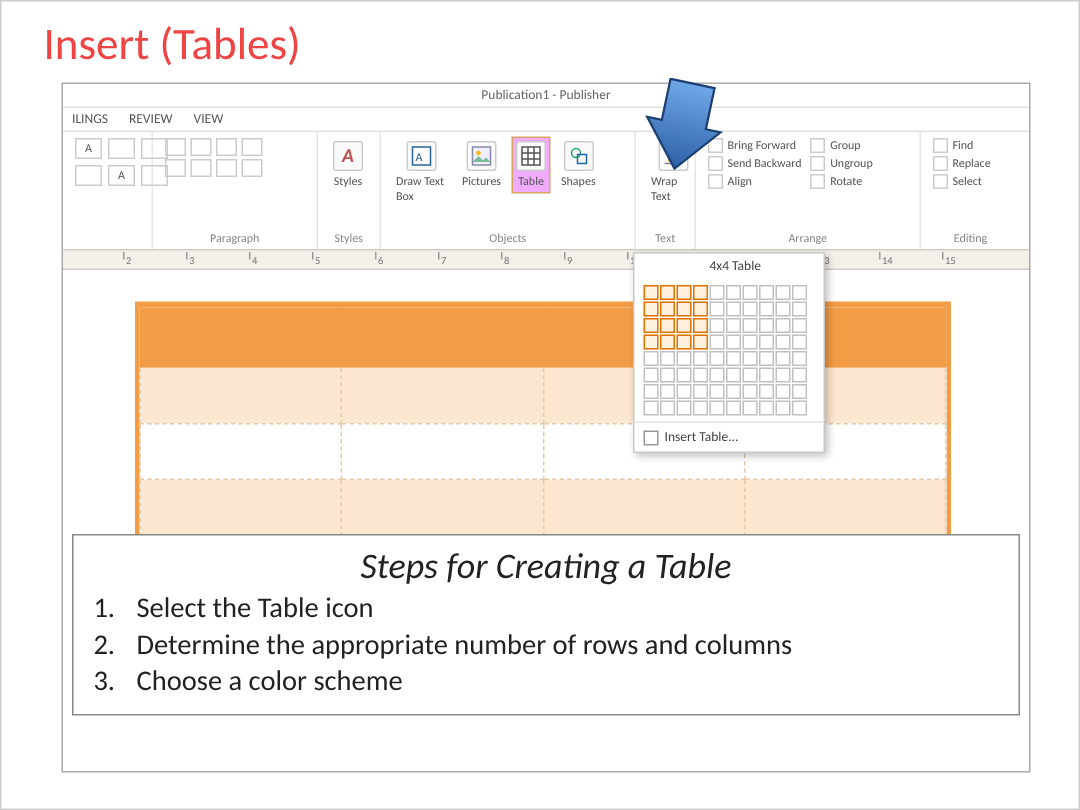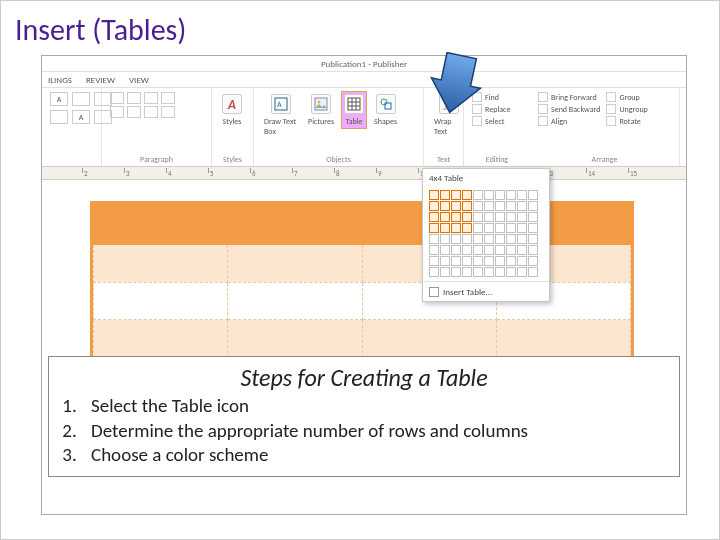--- a/index.html
+++ b/index.html
@@ -1,17 +1,17 @@
 <!DOCTYPE html>
 <html><head>
 <meta charset="utf-8">
 <style>
   * { margin: 0; padding: 0; box-sizing: border-box; }
   body { width: 720px; height: 540px; font-family: Calibri, Arial, sans-serif; background: #fff; position: relative; border: 1px solid #ccc; }
-  .title { font-size: 30px; color: #4c1d95; padding: 10px 14px 6px; font-weight: 400; }
+  .title { font-size: 30px; color: #ef4444; padding: 10px 28px 6px; font-weight: 400; }
   .canvas { position: absolute; left: 40px; top: 54px; width: 646px; height: 460px; background: #fff; border: 1px solid #aaa; }
 
   .app-window { position: absolute; left: 0; top: 0; right: 0; height: 140px; background: #fff; overflow: hidden; }
   .app-titlebar { height: 16px; background: #fff; font-size: 9px; color: #666; text-align: center; line-height: 16px; border-bottom: 1px solid #e0e0e0; }
   .ribbon-tabs { height: 16px; font-size: 9px; color: #555; display: flex; padding-left: 6px; gap: 14px; align-items: center; border-bottom: 1px solid #e0e0e0; }
   .ribbon-body { height: 78px; display: flex; font-size: 8px; color: #555; }
   .ribbon-group { border-right: 1px solid #e5e5e5; padding: 4px 8px 2px; display: flex; flex-direction: column; justify-content: space-between; }
   .ribbon-group-label { font-size: 8px; color: #888; text-align: center; }
   .rg-content { display: flex; gap: 6px; align-items: flex-start; }
   .big-btn { display: flex; flex-direction: column; align-items: center; gap: 2px; padding: 2px 2px; cursor: pointer; }
@@ -21,21 +21,21 @@
   .small-line { font-size: 8px; color: #555; display: flex; align-items: center; gap: 3px; }
   .small-line .si { width: 10px; height: 10px; border: 1px solid #ccc; display: inline-block; }
   .font-group { display: flex; flex-direction: column; gap: 4px; }
   .font-row { display: flex; gap: 4px; }
   .font-row .ctl { width: 18px; height: 14px; border: 1px solid #ccc; font-size: 8px; display: flex; align-items: center; justify-content: center; }
   .ruler { height: 14px; background: #f3f0ea; border-top: 1px solid #d0cdc4; border-bottom: 1px solid #d0cdc4; font-size: 7px; color: #777; position: relative; }
   .ruler .tick { position: absolute; top: 1px; width: 1px; height: 5px; background: #999; }
   .ruler .num { position: absolute; top: 2px; font-size: 7px; color: #777; }
 
   .table-dropdown { position: absolute; left: 380px; top: 112px; width: 128px; background: #fff; border: 1px solid #c8c8c8; box-shadow: 2px 2px 5px rgba(0,0,0,0.25); font-size: 9px; z-index: 10; }
-  .table-dropdown .dd-head { padding: 3px 6px; color: #444; }
+  .table-dropdown .dd-head { padding: 3px 6px; color: #444; margin-left: 44px; }
   .table-grid { display: grid; grid-template-columns: repeat(10, 10px); grid-template-rows: repeat(8, 10px); gap: 1px; padding: 4px 6px; }
   .table-grid .cell { width: 10px; height: 10px; border: 1px solid #c0c0c0; background: #fff; }
   .table-grid .cell.sel { border-color: #e07000; background: #fff1de; }
   .dd-foot { border-top: 1px solid #e0e0e0; padding: 4px 6px; display: flex; align-items: center; gap: 4px; color: #444; }
   .dd-foot .si { width: 10px; height: 10px; border: 1px solid #999; }
 
   .inserted-table { position: absolute; left: 48px; top: 145px; width: 544px; height: 160px; border: 3px solid #f29c46; z-index: 2; }
   .inserted-table table { width: 100%; height: 100%; border-collapse: collapse; }
   .inserted-table td { border: 1px dashed #e7c9a8; }
   .inserted-table tr:first-child td { background: #f29c46; height: 40px; border: 1px solid #f29c46; }
@@ -171,72 +171,72 @@
                   <line x1="1" y1="2" x2="13" y2="2" stroke="#888"></line>
                   <line x1="1" y1="12" x2="13" y2="12" stroke="#888"></line>
                 </svg>
             </span>
             <span style="width:30px">Wrap Text</span>
           </div>
         </div>
         <div class="ribbon-group-label">Text</div>
       </div>
 
+      <div class="ribbon-group" style="width:150px">
+        <div class="rg-content">
+          <div class="small-stack">
+            <div class="small-line">
+                <span class="si"></span>
+                <span>Bring Forward</span>
+              </div>
+            <div class="small-line">
+                <span class="si"></span>
+                <span>Send Backward</span>
+              </div>
+            <div class="small-line">
+                <span class="si"></span>
+                <span>Align</span>
+              </div>
+          </div>
+          <div class="small-stack">
+            <div class="small-line">
+                <span class="si"></span>
+                <span>Group</span>
+              </div>
+            <div class="small-line">
+                <span class="si"></span>
+                <span>Ungroup</span>
+              </div>
+            <div class="small-line">
+                <span class="si"></span>
+                <span>Rotate</span>
+              </div>
+          </div>
+        </div>
+        <div class="ribbon-group-label">Arrange</div>
+      </div>
+
       <div class="ribbon-group" style="width:66px;border-right:none">
         <div class="rg-content">
           <div class="small-stack">
             <div class="small-line">
                 <span class="si"></span>
                 <span>Find</span>
               </div>
             <div class="small-line">
                 <span class="si"></span>
                 <span>Replace</span>
               </div>
             <div class="small-line">
                 <span class="si"></span>
                 <span>Select</span>
               </div>
           </div>
         </div>
         <div class="ribbon-group-label">Editing</div>
-      </div>
-
-      <div class="ribbon-group" style="width:150px">
-        <div class="rg-content">
-          <div class="small-stack">
-            <div class="small-line">
-                <span class="si"></span>
-                <span>Bring Forward</span>
-              </div>
-            <div class="small-line">
-                <span class="si"></span>
-                <span>Send Backward</span>
-              </div>
-            <div class="small-line">
-                <span class="si"></span>
-                <span>Align</span>
-              </div>
-          </div>
-          <div class="small-stack">
-            <div class="small-line">
-                <span class="si"></span>
-                <span>Group</span>
-              </div>
-            <div class="small-line">
-                <span class="si"></span>
-                <span>Ungroup</span>
-              </div>
-            <div class="small-line">
-                <span class="si"></span>
-                <span>Rotate</span>
-              </div>
-          </div>
-        </div>
-        <div class="ribbon-group-label">Arrange</div>
       </div>
 
     </div>
     <div class="ruler" id="ruler">
         <div class="tick" style="left: 40px;"></div>
         <div class="num" style="left: 42px;">2</div>
         <div class="tick" style="left: 82px;"></div>
         <div class="num" style="left: 84px;">3</div>
         <div class="tick" style="left: 124px;"></div>
         <div class="num" style="left: 126px;">4</div>

